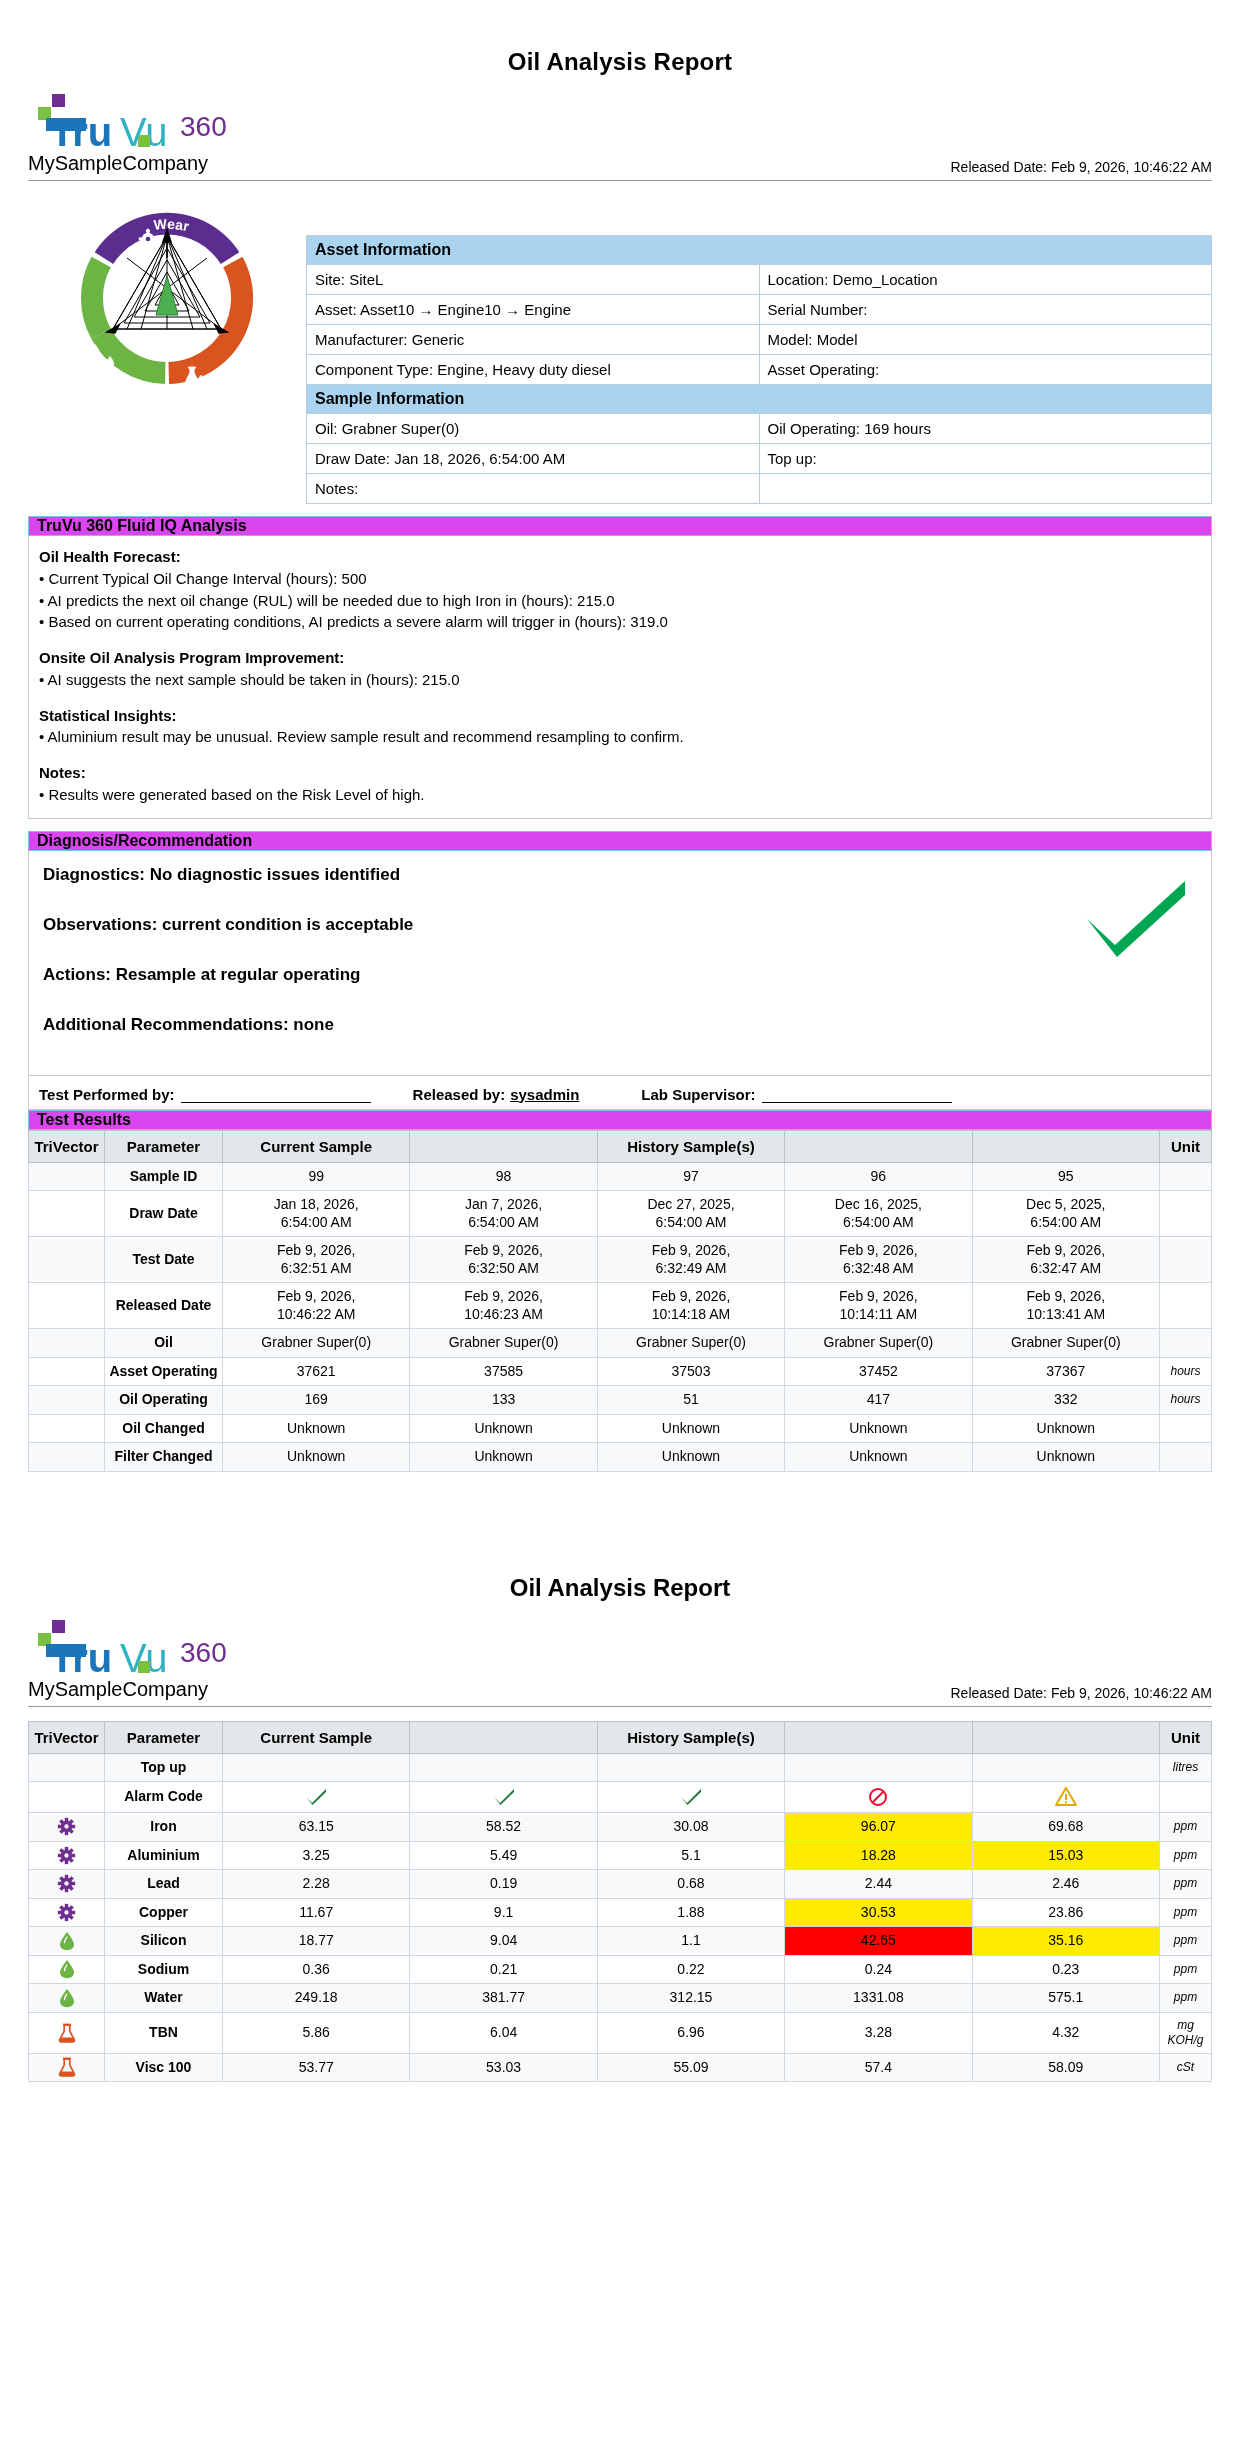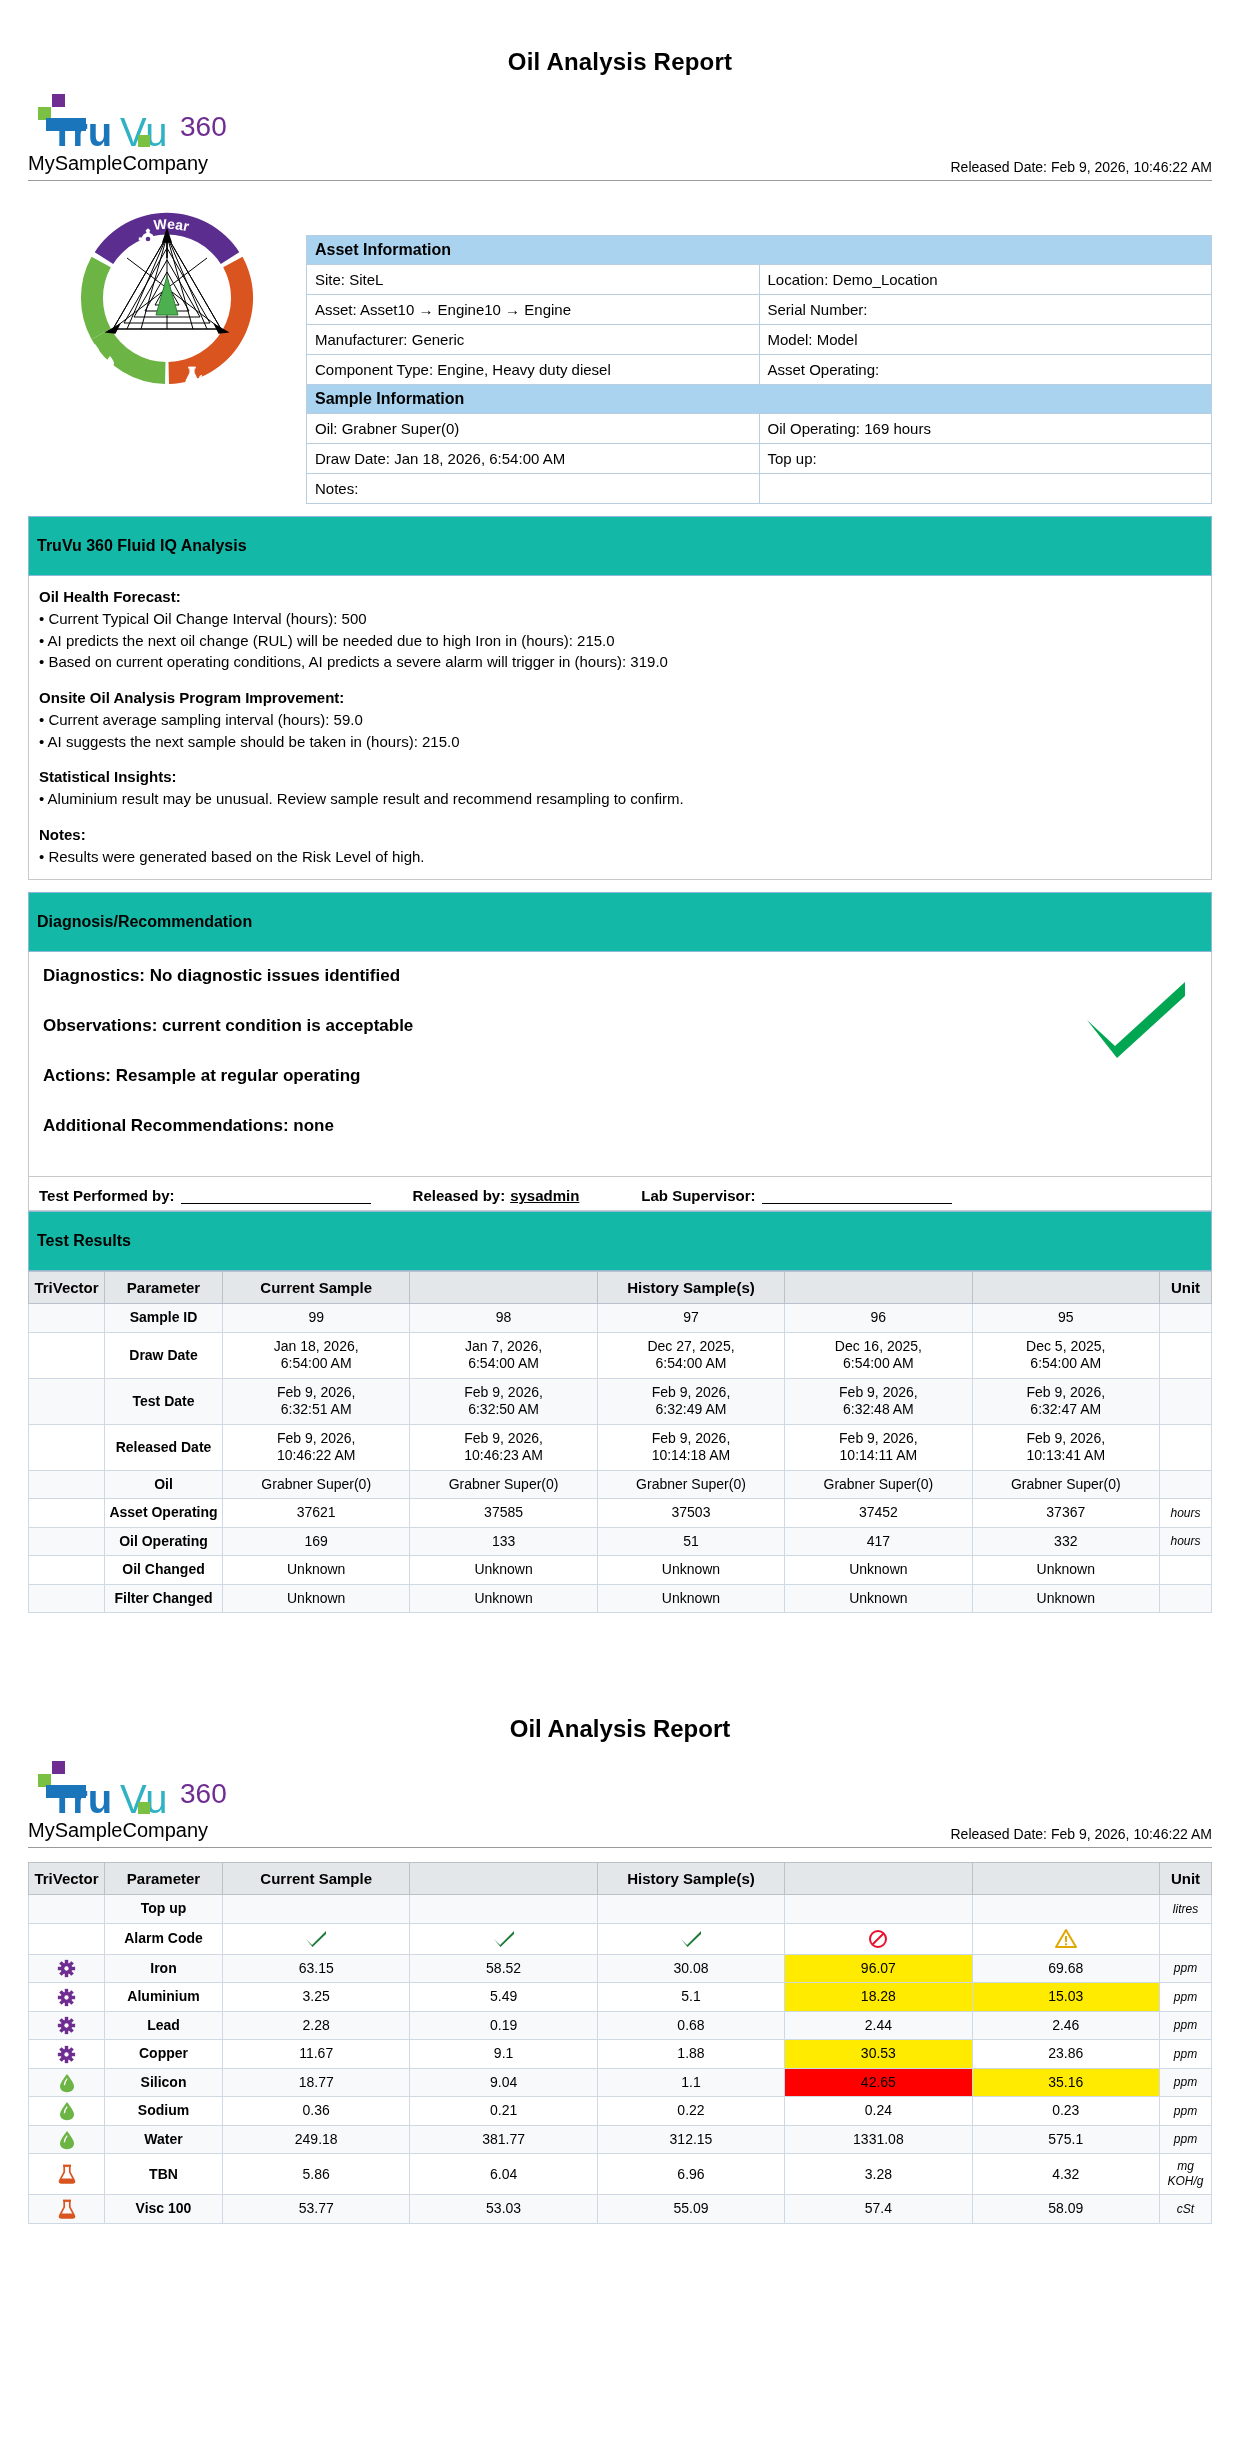--- a/index.html
+++ b/index.html
@@ -41,22 +41,22 @@
   table.info { width:100%; border-collapse:collapse; table-layout:fixed; }
   table.info td, table.info th { border:1px solid #b9cfe0; }
   .sect-head td {
     background:#a9d3ef; font-weight:bold; font-size:16px;
     padding:5px 8px; border:1px solid #8fb9d8;
   }
   table.info td.cell { font-size:15px; padding:6px 8px; background:#fff; }
 
   
   .band {
-    background:#14b8a6; font-weight:bold; font-size:16px;
-    padding:20px 8px; border:1px solid #8fb9d8; margin-top:12px;
+    background:#d946ef; font-weight:bold; font-size:16px;
+    padding:0 8px; border:1px solid #8fb9d8; margin-top:12px;
   }
   .band.tight { margin-top:0; }
 
   .panel { border:1px solid #c9c9c9; border-top:none; padding:10px 10px 12px 10px; }
   .panel p { margin:0; font-size:15px; line-height:1.45; }
   .panel .sub { font-weight:bold; margin-top:0; }
   .panel .gap { height:14px; }
 
   
   .diag { border:1px solid #c9c9c9; border-top:none; padding:14px 14px 10px 14px; position:relative; min-height:200px; }
@@ -252,21 +252,20 @@
   </div>
 
   <div class="band">TruVu 360 Fluid IQ Analysis</div>
   <div class="panel">
     <p class="sub">Oil Health Forecast:</p>
     <p>• Current Typical Oil Change Interval (hours): 500</p>
     <p>• AI predicts the next oil change (RUL) will be needed due to high Iron in (hours): 215.0</p>
     <p>• Based on current operating conditions, AI predicts a severe alarm will trigger in (hours): 319.0</p>
     <div class="gap"></div>
     <p class="sub">Onsite Oil Analysis Program Improvement:</p>
-    <p>• Current average sampling interval (hours): 59.0</p>
     <p>• AI suggests the next sample should be taken in (hours): 215.0</p>
     <div class="gap"></div>
     <p class="sub">Statistical Insights:</p>
     <p>• Aluminium result may be unusual. Review sample result and recommend resampling to confirm.</p>
     <div class="gap"></div>
     <p class="sub">Notes:</p>
     <p>• Results were generated based on the Risk Level of high.</p>
   </div>
 
   <div class="band">Diagnosis/Recommendation</div>

